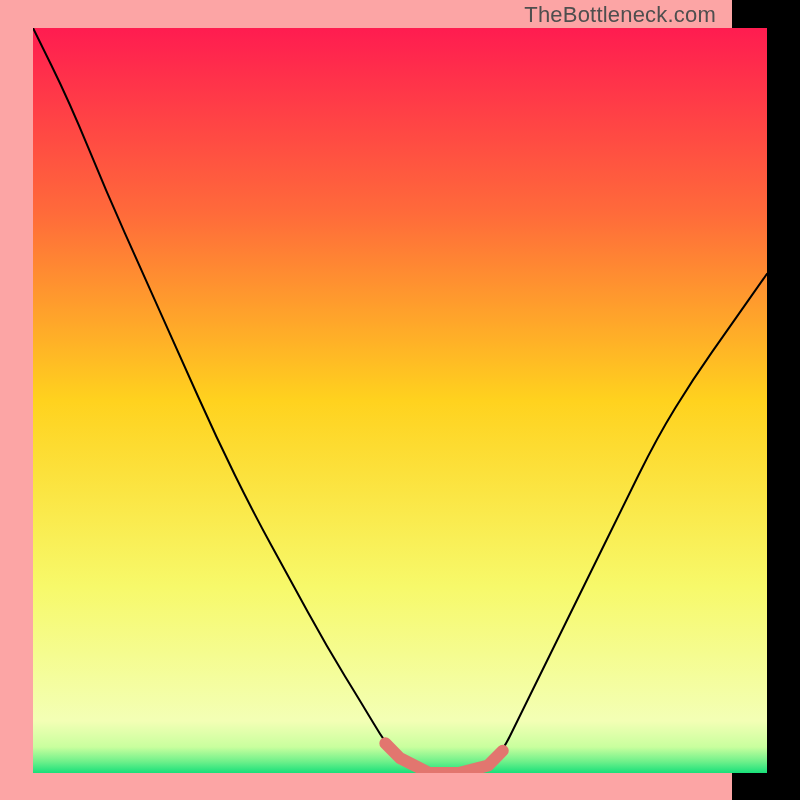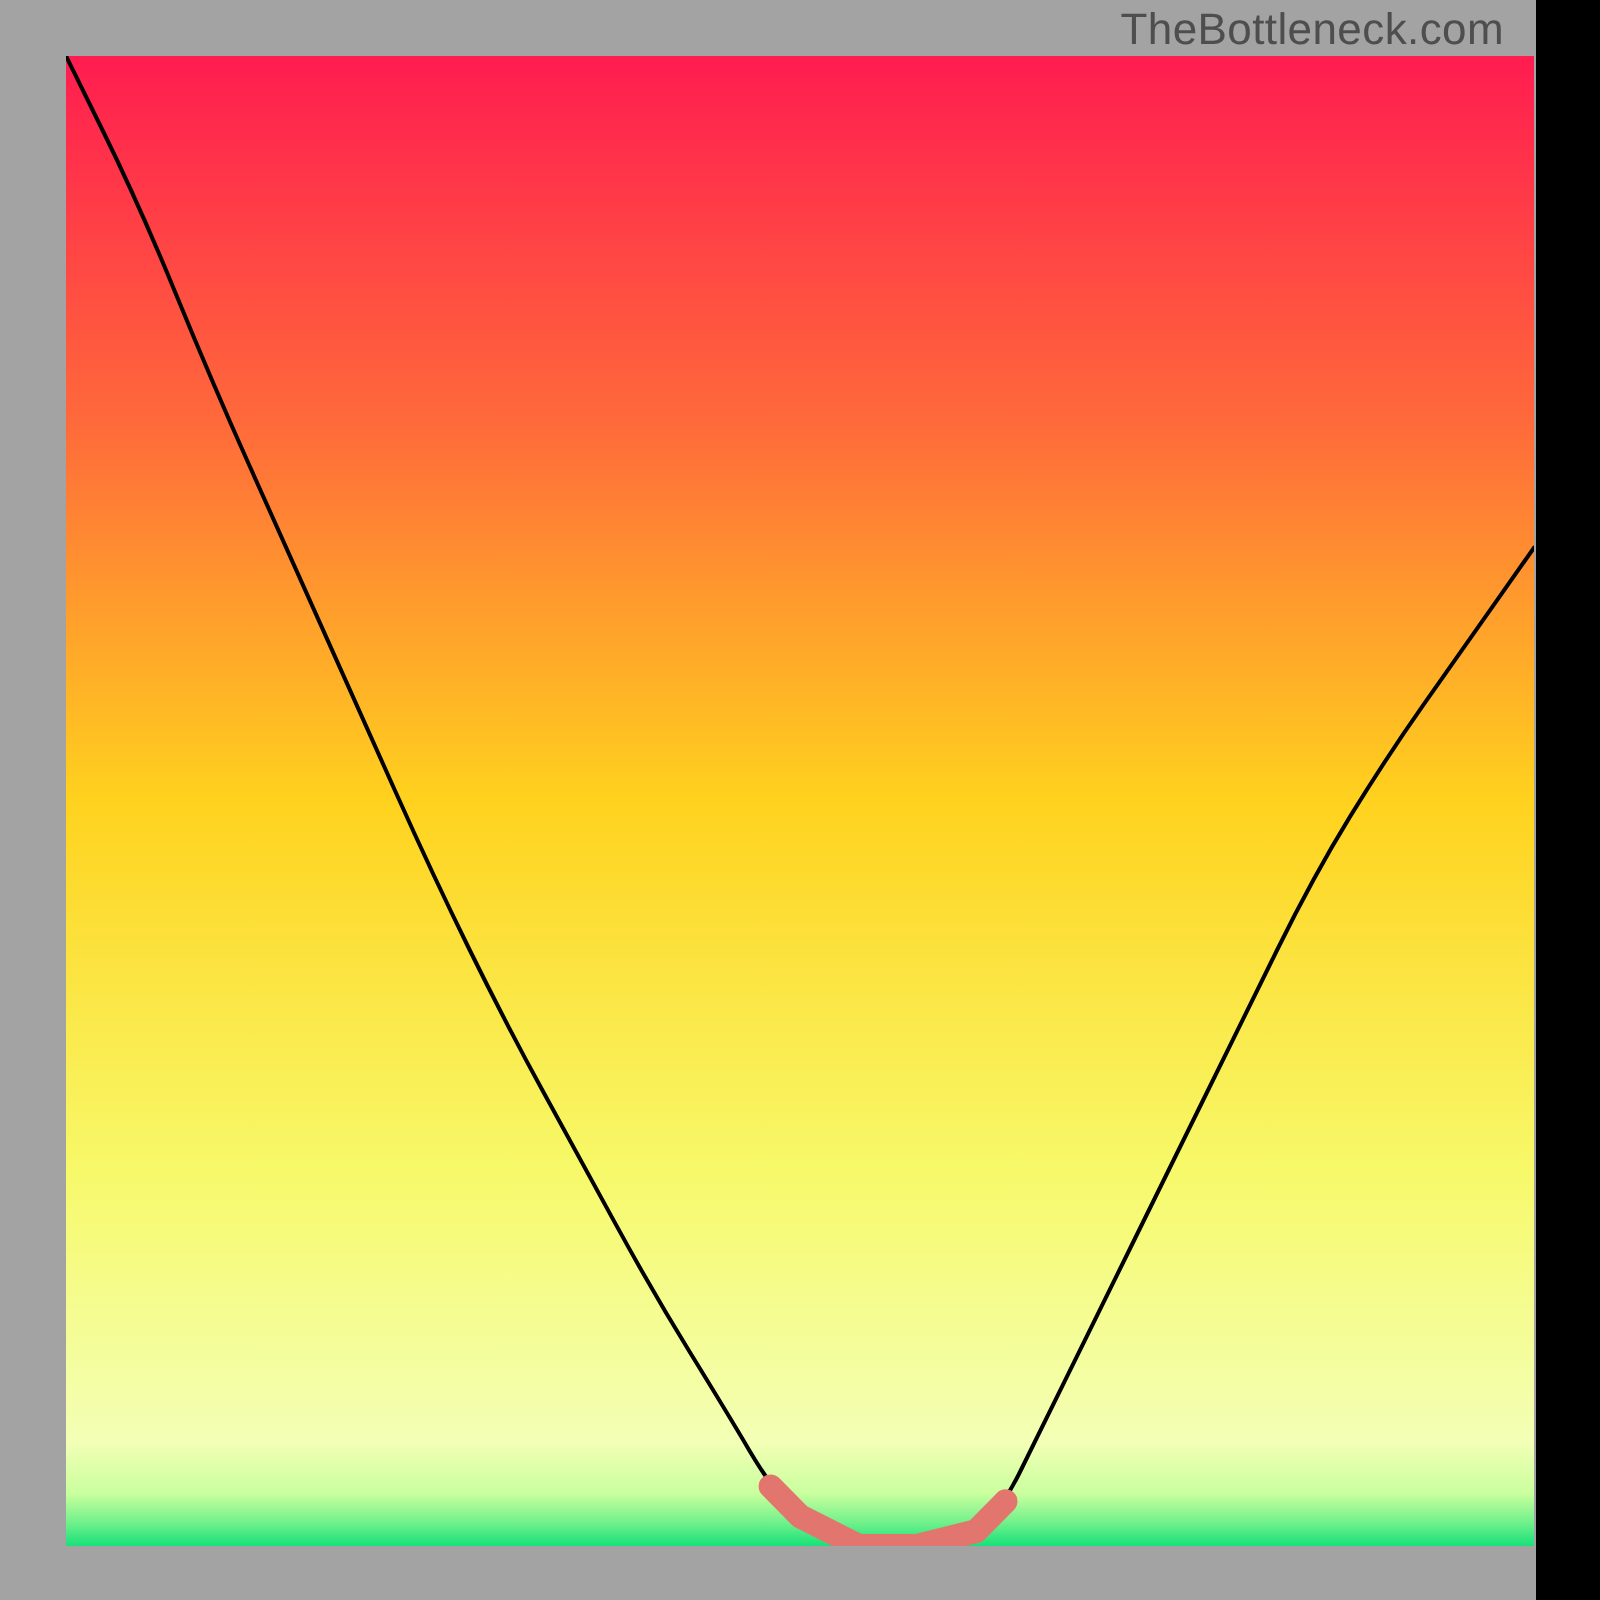--- a/index.html
+++ b/index.html
@@ -7,22 +7,21 @@
     padding: 0;
     width: 800px;
     height: 800px;
     background: #000;
     overflow: hidden;
   }
   .frame {
     position: relative;
     width: 732px;
     height: 800px;
-    background: #a3a3a3;
-    padding-left: 36px;
+    background: #fca5a5;
   }
   .watermark {
     position: absolute;
     top: 2px;
     right: 16px;
     font-family: Arial, Helvetica, sans-serif;
     font-size: 22px;
     color: #4e4e4e;
     z-index: 20;
     letter-spacing: 0.2px;

